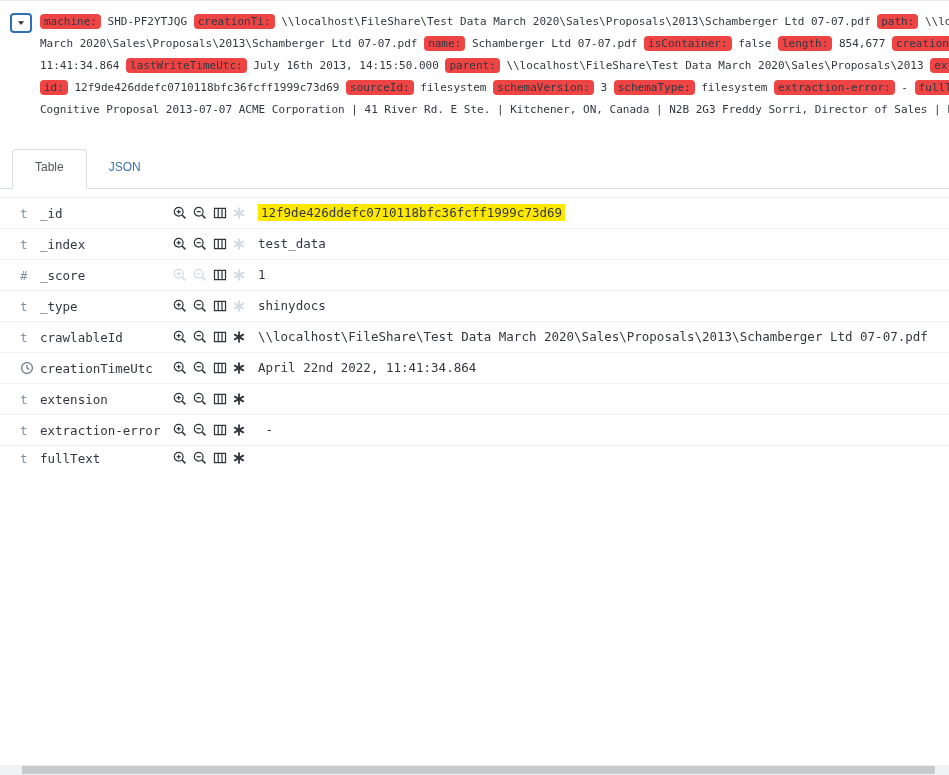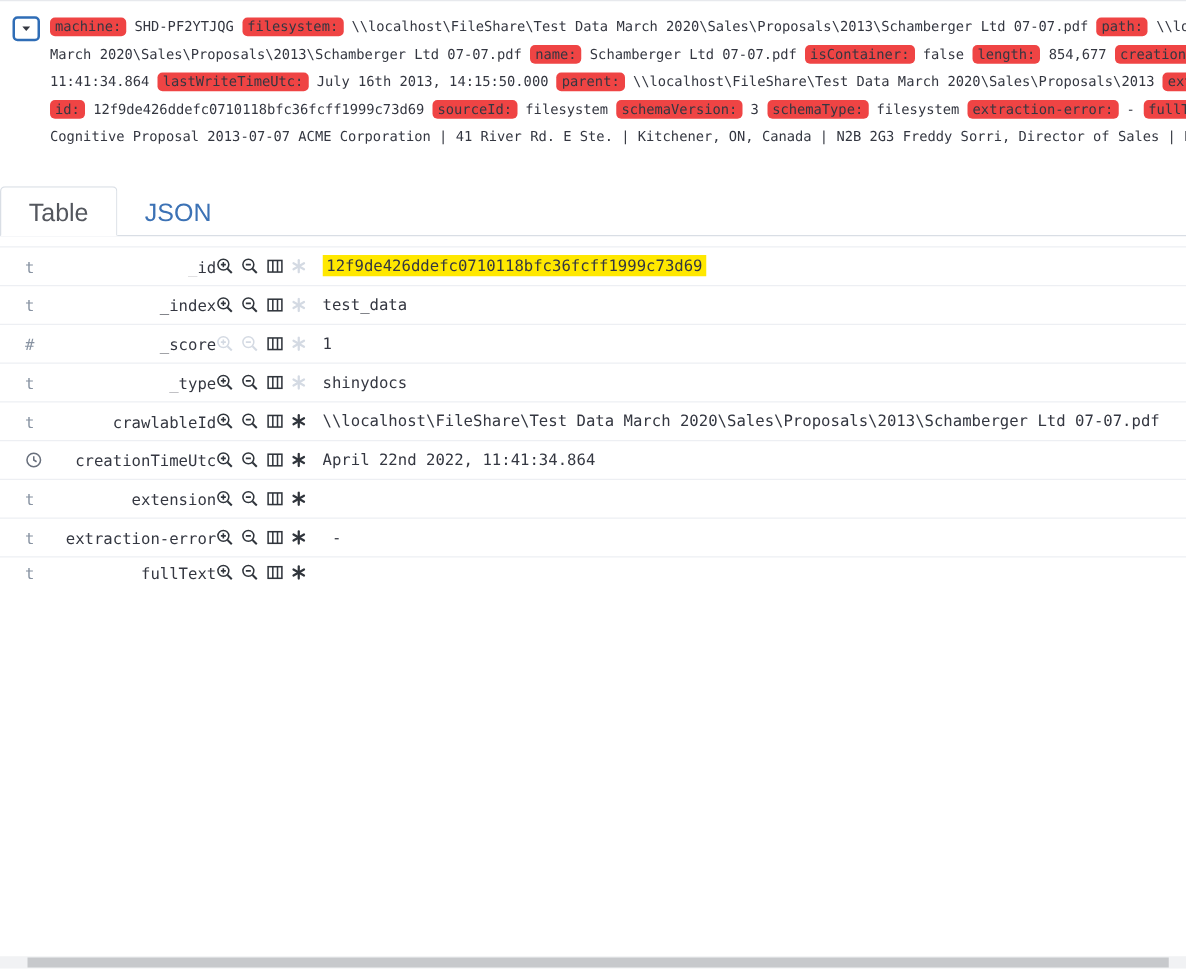--- a/index.html
+++ b/index.html
@@ -9,34 +9,34 @@
   
   .doc-summary { position:absolute; top:10px; left:10px; right:0; }
   .toggle-btn { position:absolute; left:0; top:2px; width:22px; height:20px; background:#fff;
                 border:2px solid #2f6db6; border-radius:4px; color:#343741;
                 display:flex; align-items:center; justify-content:center; cursor:pointer; }
   .meta-lines { margin-left:30px; font-size:11px; line-height:22px; }
   .meta-line { white-space:pre; overflow:hidden; height:22px; }
   .badge { background:#ef4444; border-radius:4px; padding:1px 4px; }
 
   
-  .tabs { position:absolute; top:148px; left:0; right:0; height:40px; padding-left:0;
-          border-bottom:1px solid #d9dee5; font-family:"Liberation Sans",sans-serif; font-size:20px; }
+  .tabs { position:absolute; top:148px; left:0; right:0; height:40px; padding-left:12px;
+          border-bottom:1px solid #d9dee5; font-family:"Liberation Sans",sans-serif; font-size:12px; }
   .tab { display:inline-block; padding:10px 22px; height:40px; cursor:pointer; }
   .tab-active { border:1px solid #d9dee5; border-bottom:1px solid #fff; border-radius:4px 4px 0 0;
                 background:#fff; color:#54575e; margin-bottom:-1px; }
   .tab-link { color:#3c72b5; }
 
   
   .field-table { position:absolute; top:196px; left:0; right:0; font-size:12.5px; }
   .frow { display:flex; align-items:center; min-height:31px; border-top:1px solid #edeff3; }
   .frow-multiline { align-items:flex-start; padding-top:5px; }
   .ftype { flex:none; width:20px; margin-left:20px; color:#8893a2; font-size:12.5px; }
   .ftype svg { display:block; color:#69707d; }
-  .fname { flex:none; width:133px; overflow:hidden; white-space:pre;text-align:right; }
+  .fname { flex:none; width:133px; overflow:hidden; white-space:pre; }
   .factions { flex:none; width:85px; display:flex; align-items:center; gap:6px; }
   .action { background:none; border:0; padding:0; color:#30353c; cursor:pointer; line-height:0; }
   .action-disabled { color:#d4dae3; cursor:default; }
   .fvalue { flex:1; white-space:pre; overflow:hidden; line-height:20px; }
   mark { background:#ffe800; color:#343741; padding:1px 3px; }
 
   
   .hscroll { position:absolute; left:0; right:0; bottom:0; height:10px; background:#f1f2f4; }
   .hscroll-thumb { position:absolute; left:22px; top:1px; height:8px; width:913px; background:#c7c9cc; }
 </style>
@@ -45,21 +45,21 @@
 
 <div class="doc-summary">
   <button class="toggle-btn">
     <span style="line-height:0;">
       <svg width="10" height="10" viewBox="0 0 16 16">
           <path d="M3 5 L13 5 L8 11 Z" fill="currentColor"></path>
         </svg>
     </span>
   </button>
   <div class="meta-lines" id="meta-lines">
-      <div class="meta-line"><span class="badge">machine:</span> <span class="plain">SHD-PF2YTJQG</span> <span class="badge">filesystem:</span> <span class="plain">\\localhost\FileShare\Test Data March 2020\Sales\Proposals\2013\Schamberger Ltd 07-07.pdf</span> <span class="badge">path:</span> <span class="plain">\\loc</span></div>
+      <div class="meta-line"><span class="badge">machine:</span> <span class="plain">SHD-PF2YTJQG</span> <span class="badge">creationTi:</span> <span class="plain">\\localhost\FileShare\Test Data March 2020\Sales\Proposals\2013\Schamberger Ltd 07-07.pdf</span> <span class="badge">path:</span> <span class="plain">\\loc</span></div>
       <div class="meta-line"><span class="plain">March 2020\Sales\Proposals\2013\Schamberger Ltd 07-07.pdf</span> <span class="badge">name:</span> <span class="plain">Schamberger Ltd 07-07.pdf</span> <span class="badge">isContainer:</span> <span class="plain">false</span> <span class="badge">length:</span> <span class="plain">854,677</span> <span class="badge">creationTi</span></div>
       <div class="meta-line"><span class="plain">11:41:34.864</span> <span class="badge">lastWriteTimeUtc:</span> <span class="plain">July 16th 2013, 14:15:50.000</span> <span class="badge">parent:</span> <span class="plain">\\localhost\FileShare\Test Data March 2020\Sales\Proposals\2013</span> <span class="badge">exte</span></div>
       <div class="meta-line"><span class="badge">id:</span> <span class="plain">12f9de426ddefc0710118bfc36fcff1999c73d69</span> <span class="badge">sourceId:</span> <span class="plain">filesystem</span> <span class="badge">schemaVersion:</span> <span class="plain">3</span> <span class="badge">schemaType:</span> <span class="plain">filesystem</span> <span class="badge">extraction-error:</span> <span class="plain">-</span> <span class="badge">fullTe</span></div>
       <div class="meta-line"><span class="plain">Cognitive Proposal 2013-07-07 ACME Corporation | 41 River Rd. E Ste. | Kitchener, ON, Canada | N2B 2G3 Freddy Sorri, Director of Sales | Pl</span></div>
     </div>
 </div>
 
 <div class="tabs">
   <span class="tab tab-active">Table</span><span class="tab tab-link">JSON</span>
 </div>

